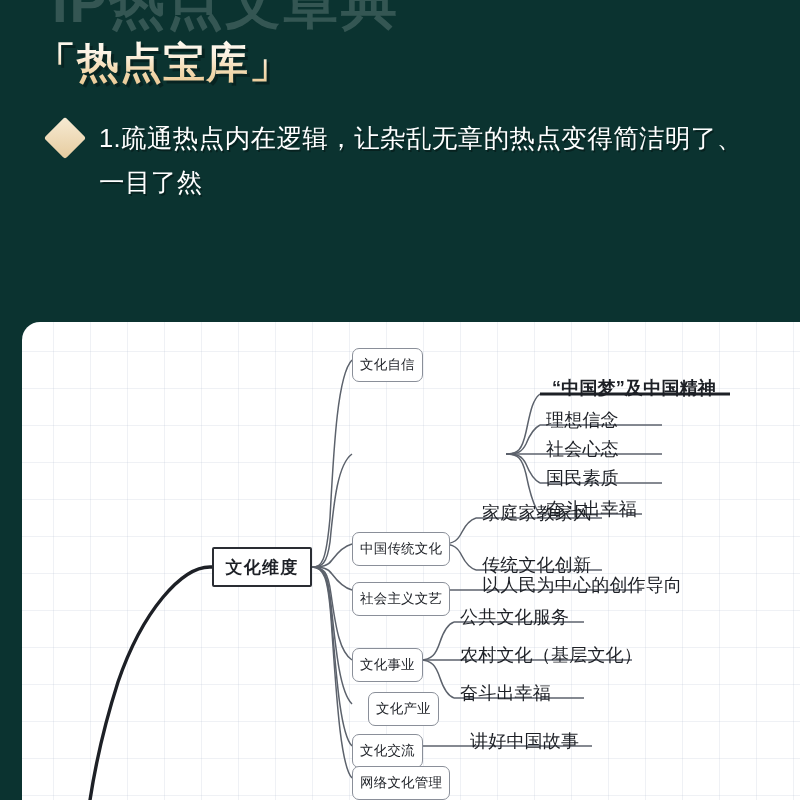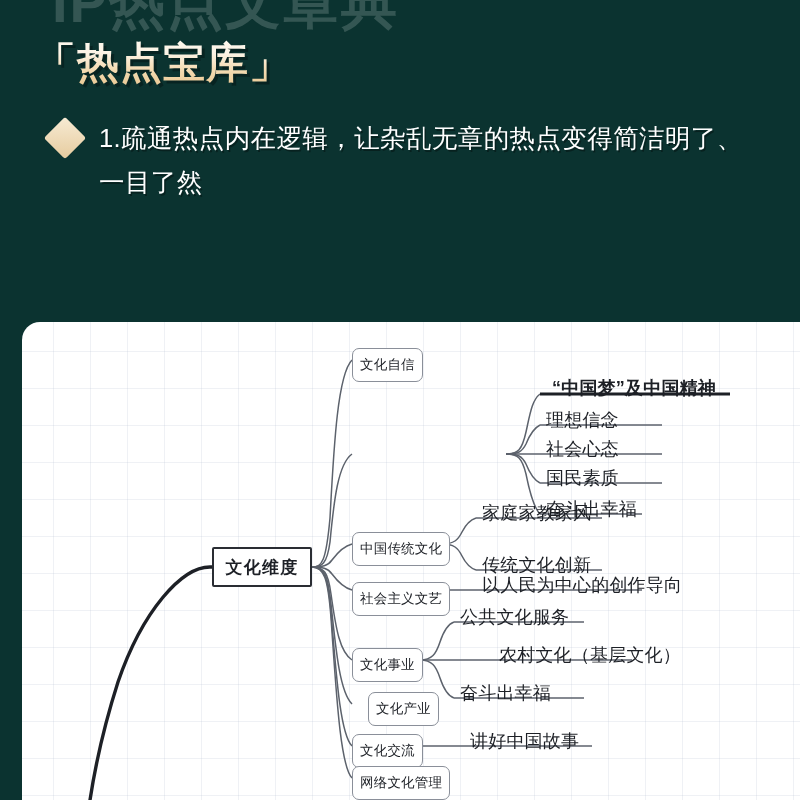--- a/index.html
+++ b/index.html
@@ -244,18 +244,18 @@
   <div class="leaf" style="left:524px; top:118px;">社会心态</div>
   <div class="leaf" style="left:524px; top:147px;">国民素质</div>
   <div class="leaf" style="left:524px; top:178px;">奋斗出幸福</div>
 
   <div class="leaf" style="left:460px; top:182px;">家庭家教家风</div>
   <div class="leaf" style="left:460px; top:234px;">传统文化创新</div>
 
   <div class="leaf" style="left:460px; top:254px;">以人民为中心的创作导向</div>
 
   <div class="leaf" style="left:438px; top:286px;">公共文化服务</div>
-  <div class="leaf" style="left:438px; top:324px;padding-left:39px;">农村文化（基层文化）</div>
+  <div class="leaf" style="left:438px; top:324px;">农村文化（基层文化）</div>
   <div class="leaf" style="left:438px; top:362px;">奋斗出幸福</div>
 
   <div class="leaf" style="left:448px; top:410px;">讲好中国故事</div>
 
 </div>
 
 </body></html>

